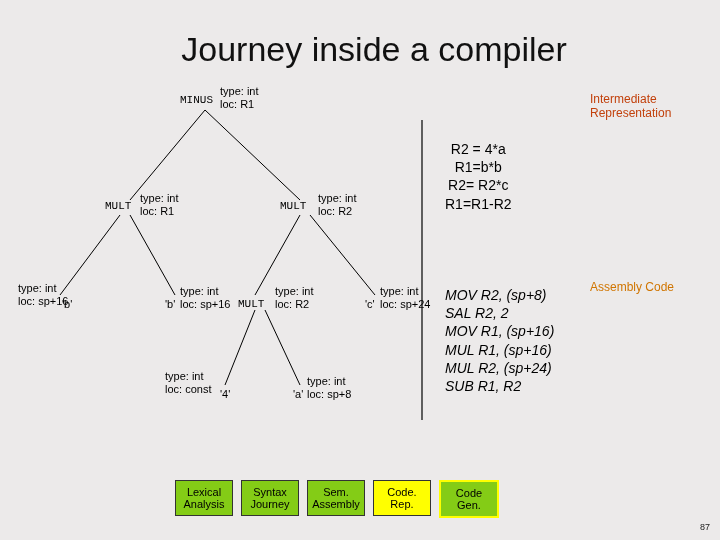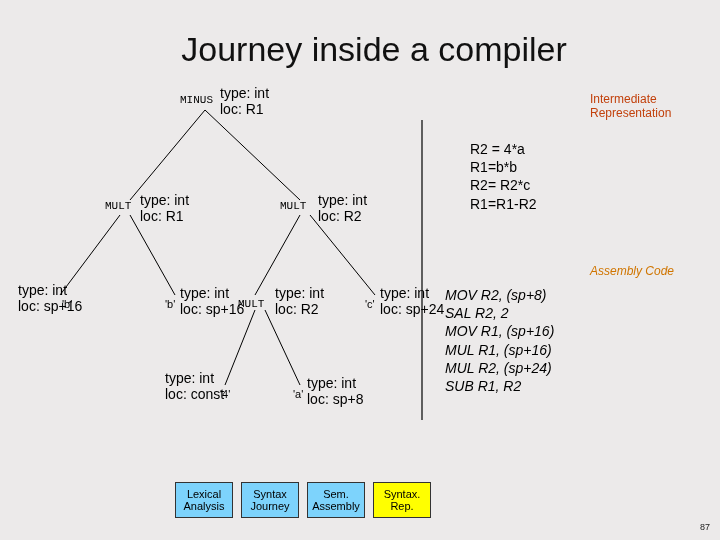--- a/index.html
+++ b/index.html
@@ -15,21 +15,21 @@
     position: absolute;
     top: 30px;
     left: 14px;
     width: 100%;
     text-align: center;
     font-size: 34px;
     color: #111;
   }
   .lbl {
     position: absolute;
-    font-size: 14px;
+    font-size: 11px;
     color: #000;
     line-height: 1.15;
     white-space: pre;
   }
   .nodeop { font-size: 11px; font-family: Liberation Mono, monospace; }
   .leaf   { font-size: 11px; }
   svg.tree {
     position: absolute;
     top: 0; left: 0;
     width: 720px; height: 540px;
@@ -54,21 +54,21 @@
   .phase {
     width:56px;
     height:34px;
     border:1px solid #333;
     font-size:11px;
     text-align:center;
     display:flex;
     align-items:center;
     justify-content:center;
     line-height:1.1;
-    background:#7dd3fc;
+    background:#84cc16;
     white-space:pre;
   }
   .phase.hi1 { background:#ffff00; }
   .phase.hi2 { border:2px solid #ffff00; }
   .pagenum { position:absolute; right:10px; bottom:8px; font-size:9px; color:#222;text-align:center;}
 </style>
 </head>
 <body>
 
 <div class="title">Journey inside a compiler</div>
@@ -116,38 +116,40 @@
 <div class="lbl" style="left:165px; top:370px;">type: int
 loc: const</div>
 <div class="lbl leaf" style="left:220px; top:388px;">'4'</div>
 
 <div class="lbl leaf" style="left:293px; top:388px;">'a'</div>
 <div class="lbl" style="left:307px; top:375px;">type: int
 loc: sp+8</div>
 
 <div class="ir-head" style="left:590px; top:92px;">Intermediate
 Representation</div>
-<div class="ir-block" style="left:470px; top:140px;">R2 = 4*a
+<div class="ir-block" style="left:445px; top:140px;text-align:center;">R2 = 4*a
 R1=b*b
 R2= R2*c
 R1=R1-R2</div>
 
-<div class="asm-head" style="left:590px; top:264px;font-style:italic;">Assembly
+<div class="asm-head" style="left:590px; top:280px;">Assembly
 Code</div>
 <div class="asm-block" style="left:445px; top:286px;font-style:italic;">MOV R2, (sp+8)
 SAL R2, 2
 MOV R1, (sp+16)
 MUL R1, (sp+16)
 MUL R2, (sp+24)
 SUB R1, R2</div>
 
 <div class="phases">
   <div class="phase">Lexical
 Analysis</div>
   <div class="phase">Syntax
 Journey</div>
   <div class="phase">Sem.
 Assembly</div>
-  <div class="phase hi1">Syntax.
+  <div class="phase hi1">Code.
 Rep.</div>
+  <div class="phase hi2">Code
+Gen.</div>
 </div>
 
 <div class="pagenum">87</div>
 
 </body></html>

